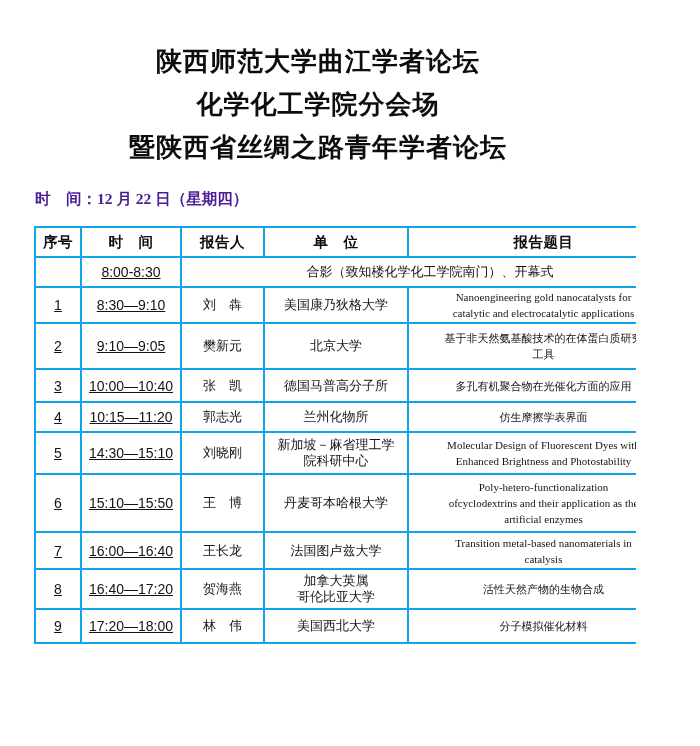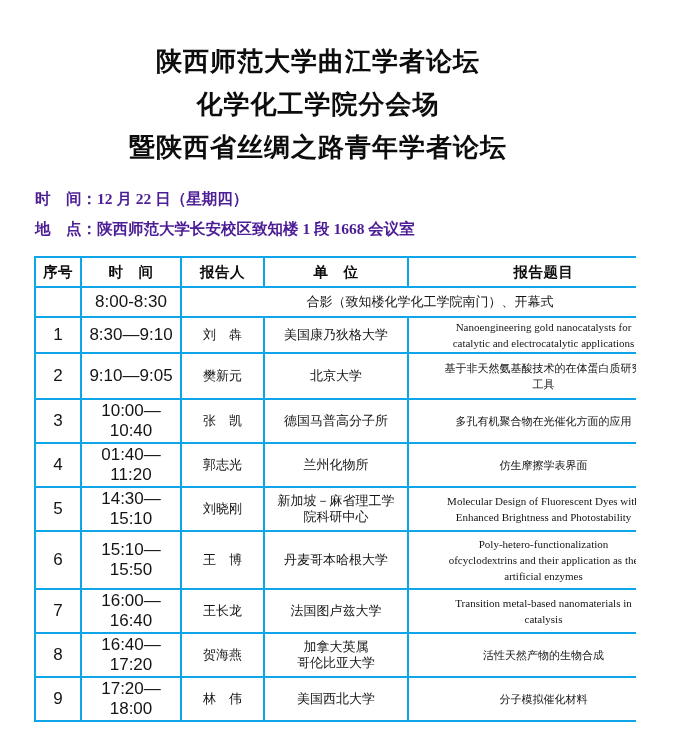--- a/index.html
+++ b/index.html
@@ -48,21 +48,22 @@
   }
   table.schedule th {
     font-family: "Liberation Sans", sans-serif;
     font-size: 14.5px;
     font-weight: bold;
     letter-spacing: 0.5px;
     color: #0d0d0d;
   }
   td.c-no, td.c-time {
     font-family: "Liberation Sans", sans-serif;
-    font-size: 17px;
+    font-size: 14px;
+    text-decoration: underline;
   }
   td.c-speaker, td.c-affil, td.c-title, td.c-event {
     white-space: pre-line;
     line-height: 16px;
   }
   td.c-title { font-size: 11px; }
   tr.h-head { height: 30px; }
   tr.h-r0 { height: 30px; }
   tr.h-r1 { height: 33px; }
   tr.h-r2 { height: 46px; }
@@ -81,23 +82,20 @@
 
   <div class="doc-title">
     <div>陕西师范大学曲江学者论坛</div>
     <div>化学化工学院分会场</div>
     <div>暨陕西省丝绸之路青年学者论坛</div>
   </div>
 
   <div class="meta">
     <div class="meta-line">
       <span>时　间：</span><span>12 月 22 日（星期四）</span>
-    </div>
-    <div class="meta-line">
-      <span>地　点：</span><span>陕西师范大学长安校区致知楼 1 段 1668 会议室</span>
     </div>
   </div>
 
   <table class="schedule">
     <colgroup>
       <col style="width:46px">
         <col style="width:100px">
         <col style="width:83px">
         <col style="width:144px">
         <col style="width:271px">
@@ -135,21 +133,21 @@
       </tr>
       <tr class="h-r3">
         <td class="c-no">3</td>
         <td class="c-time">10:00—10:40</td>
         <td class="c-speaker">张　凯</td>
         <td class="c-affil">德国马普高分子所</td>
         <td class="c-title">多孔有机聚合物在光催化方面的应用</td>
       </tr>
       <tr class="h-r4">
         <td class="c-no">4</td>
-        <td class="c-time">01:40—11:20</td>
+        <td class="c-time">10:15—11:20</td>
         <td class="c-speaker">郭志光</td>
         <td class="c-affil">兰州化物所</td>
         <td class="c-title">仿生摩擦学表界面</td>
       </tr>
       <tr class="h-r5">
         <td class="c-no">5</td>
         <td class="c-time">14:30—15:10</td>
         <td class="c-speaker">刘晓刚</td>
         <td class="c-affil">新加坡－麻省理工学
 院科研中心</td>

